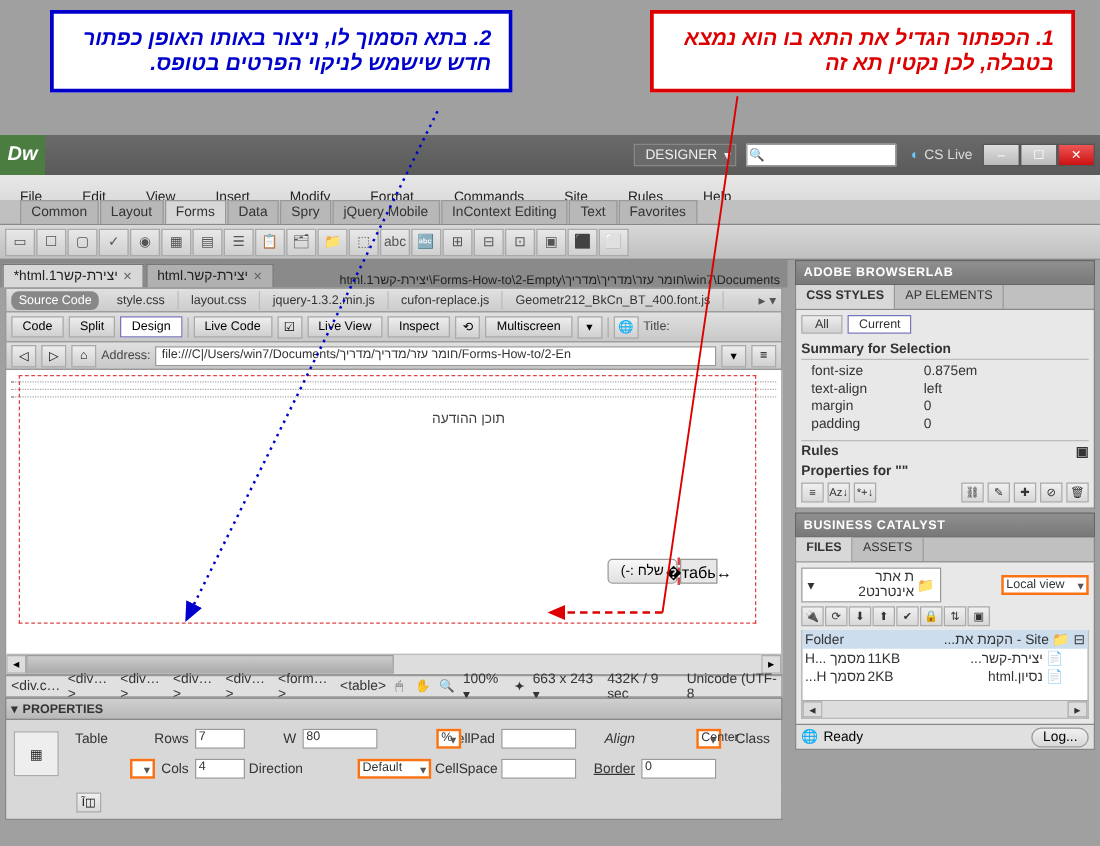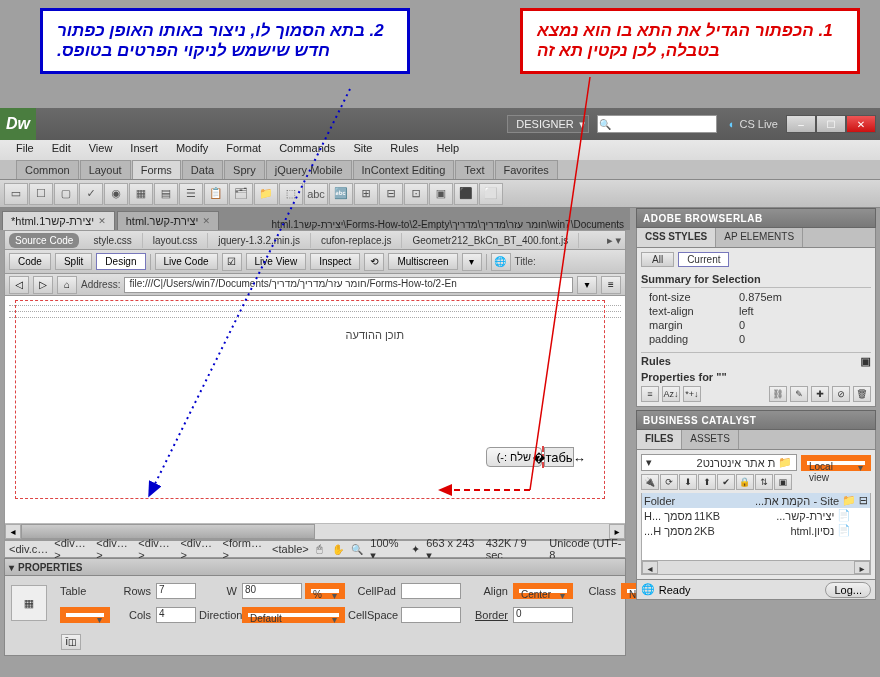--- a/index.html
+++ b/index.html
@@ -1,35 +1,35 @@
 <!DOCTYPE html>
 <html><head>
 <meta charset="utf-8">
 <style>
 * { margin: 0; padding: 0; box-sizing: border-box; font-family: Tahoma, Arial, sans-serif; font-size: 11px; }
 body { background: #a0a0a0; width: 880px; height: 677px; position: relative; overflow: hidden; }
 
-.callout { position: absolute; padding: 10px 14px; font-size: 17px; font-style: italic; font-weight: bold; text-align: left; background: #fff; z-index: 100; direction: rtl; }
+.callout { position: absolute; padding: 10px 14px; font-size: 17px; font-style: italic; font-weight: bold; text-align: right; background: #fff; z-index: 100; direction: rtl; }
 .callout-red { border: 3px solid #d00; color: #d00; top: 8px; right: 20px; width: 340px; }
 .callout-blue { border: 3px solid #00c; color: #00c; top: 8px; left: 40px; width: 370px; }
 
 .titlebar { position: absolute; top: 108px; left: 0; right: 0; height: 32px; background: linear-gradient(#6a6a6a, #5a5a5a); display: flex; align-items: center; color: #fff; }
 .dw-logo { width: 36px; height: 32px; background: #4a7d3f; color: #fff; display: flex; align-items: center; justify-content: center; font-weight: bold; font-style: italic; font-size: 16px; }
 .title-spacer { flex: 1; }
 .designer-drop { background: #6a6a6a; border: 1px solid #888; padding: 2px 14px 2px 8px; color: #eee; position: relative; margin-right: 8px; }
 .designer-drop::after { content: '▾'; position: absolute; right: 3px; }
 .search-box { width: 120px; height: 18px; background: #fff; border: 1px solid #999; margin-right: 12px; display: flex; align-items: center; }
 .search-box::before { content: '🔍'; font-size: 10px; margin: 0 2px; }
 .cslive { color: #ddd; margin-right: 8px; display: flex; align-items: center; gap: 4px; }
 .cslive::before { content: '◐'; color: #6cf; }
 .winbtns { display: flex; gap: 0; margin-right: 4px; }
 .winbtn { width: 30px; height: 18px; border: 1px solid #555; background: linear-gradient(#ddd,#bbb); display: flex; align-items: center; justify-content: center; font-size: 10px; }
 .winbtn.close { background: linear-gradient(#e55,#c11); color: #fff; }
 
-.menubar { position: absolute; top: 140px; left: 0; right: 0; height: 27px; background: linear-gradient(#e8e8e8,#d8d8d8); display: flex; align-items: flex-start; padding: 0 8px; gap: 2px; border-bottom: 1px solid #aaa; }
+.menubar { position: absolute; top: 140px; left: 0; right: 0; height: 27px; background: linear-gradient(#e8e8e8,#d8d8d8); display: flex; align-items: flex-end; padding: 0 8px; gap: 16px; border-bottom: 1px solid #aaa; }
 .menu-item { padding: 2px 8px; color: #222; }
 
 .cat-tabs { position: absolute; top: 160px; left: 0; right: 0; height: 20px; background: #c0c0c0; display: flex; padding-left: 16px; border-bottom: 1px solid #888; }
 .cat-tab { padding: 3px 8px; background: #b8b8b8; border: 1px solid #999; border-bottom: none; margin-right: 1px; color: #333; }
 .cat-tab.active { background: #d8d8d8; }
 
 .ins-toolbar { position: absolute; top: 180px; left: 0; right: 0; height: 28px; background: linear-gradient(#d8d8d8,#c0c0c0); display: flex; align-items: center; padding: 0 4px; gap: 1px; border-bottom: 1px solid #888; }
 .ins-btn { width: 24px; height: 22px; border: 1px solid #aaa; background: linear-gradient(#e8e8e8,#d0d0d0); display: flex; align-items: center; justify-content: center; font-size: 11px; color: #555; }
 
 .doc-tabs { position: absolute; top: 208px; left: 0; width: 630px; height: 22px; background: #8a8a8a; display: flex; align-items: flex-end; }
@@ -70,21 +70,21 @@
 .tag-crumb { padding: 0 2px; }
 .status-right { margin-left: auto; display: flex; align-items: center; gap: 6px; }
 .st-icon { width: 14px; height: 14px; display: inline-flex; align-items: center; justify-content: center; font-size: 10px; }
 
 .props-header { position: absolute; top: 558px; left: 4px; width: 622px; height: 18px; background: linear-gradient(#d0d0d0,#b8b8b8); border: 1px solid #888; display: flex; align-items: center; padding: 0 4px; font-size: 10px; font-weight: bold; color: #333; }
 .props-header::before { content: '▾'; margin-right: 4px; }
 
 .props-panel { position: absolute; top: 576px; left: 4px; width: 622px; height: 80px; background: #d8d8d8; border: 1px solid #888; border-top: none; padding: 4px 6px; display: grid; grid-template-columns: 46px 50px 40px 40px 40px 60px 40px 50px 60px 46px 60px 42px 50px; grid-template-rows: 22px 22px 26px; column-gap: 3px; row-gap: 2px; align-items: center; font-size: 10px; color: #333; }
 .prop-icon { grid-column: 1; grid-row: 1 / span 2; width: 36px; height: 36px; border: 1px solid #aaa; background: #eee; display: flex; align-items: center; justify-content: center; }
 .prop-input { height: 16px; border: 1px solid #999; background: #fff; padding: 0 2px; font-size: 10px; }
-.prop-select { height: 16px; border: 6px solid #f97316; background: #fff; padding: 0 14px 0 2px; font-size: 10px; position: relative; }
+.prop-select { height: 16px; border: 2px solid #f97316; background: #fff; padding: 0 14px 0 2px; font-size: 10px; position: relative; margin-left: 44px; }
 .prop-select::after { content: '▾'; position: absolute; right: 2px; top: 1px; color: #555; }
 .prop-lbl { text-align: right; padding-right: 2px; }
 
 .right-panels { position: absolute; top: 208px; right: 4px; width: 240px; bottom: 10px; }
 .panel-title { height: 20px; background: linear-gradient(#909090,#787878); color: #fff; font-size: 10px; font-weight: bold; display: flex; align-items: center; padding: 0 6px; border: 1px solid #666; text-transform: uppercase; letter-spacing: 0.5px; }
 .panel-tabs { height: 20px; background: #c0c0c0; display: flex; border: 1px solid #888; border-top: none; }
 .ptab { padding: 3px 8px; font-size: 10px; color: #333; border-right: 1px solid #999; }
 .ptab.active { background: #d8d8d8; font-weight: bold; }
 .panel-body { background: #e8e8e8; border: 1px solid #888; border-top: none; padding: 4px; font-size: 10px; color: #333; }
 
@@ -299,21 +299,21 @@
 <div class="props-panel">
   <div class="prop-icon">▦</div>
   <span style="grid-column:2;grid-row:1;">Table</span>
   <span class="prop-lbl" style="grid-column:3;grid-row:1;">Rows</span>
   <div class="prop-input" style="grid-column:4;grid-row:1;">7</div>
   <span class="prop-lbl" style="grid-column:5;grid-row:1;">W</span>
   <div class="prop-input" style="grid-column:6;grid-row:1;">80</div>
   <div class="prop-select" style="grid-column:7;grid-row:1;">%</div>
   <span class="prop-lbl" style="grid-column:8;grid-row:1;">CellPad</span>
   <div class="prop-input" style="grid-column:9;grid-row:1;"></div>
-  <span class="prop-lbl" style="grid-column:10;grid-row:1;">Align</span>
+  <span class="prop-lbl" style="grid-column:10;grid-row:1;font-style:italic;">Align</span>
   <div class="prop-select" style="grid-column:11;grid-row:1;">Center</div>
   <span class="prop-lbl" style="grid-column:12;grid-row:1;">Class</span>
   <div class="prop-select" style="grid-column:13;grid-row:1;">None</div>
 
   <div class="prop-select" style="grid-column:2;grid-row:2;"></div>
   <span class="prop-lbl" style="grid-column:3;grid-row:2;">Cols</span>
   <div class="prop-input" style="grid-column:4;grid-row:2;">4</div>
   <span class="prop-lbl" style="grid-column:5;grid-row:2;">Direction</span>
   <div class="prop-select" style="grid-column:6/ span 2;grid-row:2;">Default</div>
   <span class="prop-lbl" style="grid-column:8;grid-row:2;">CellSpace</span>

